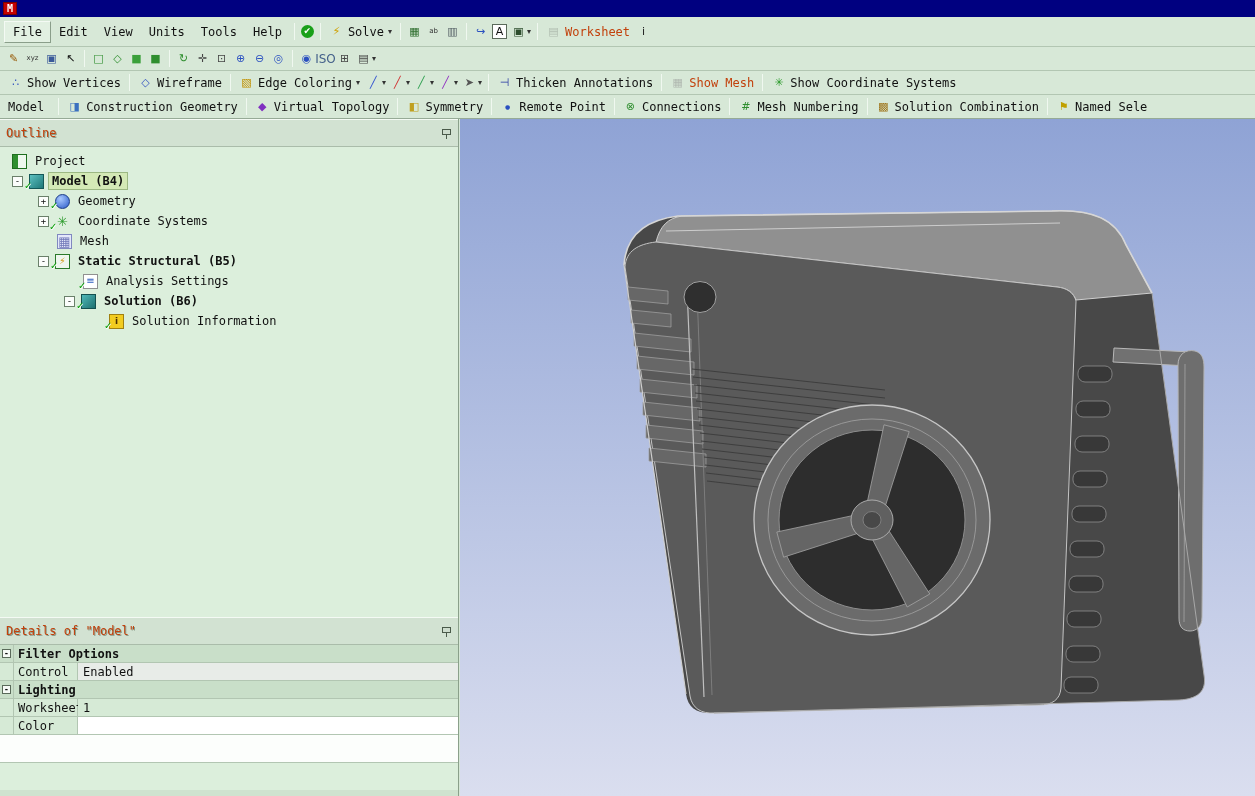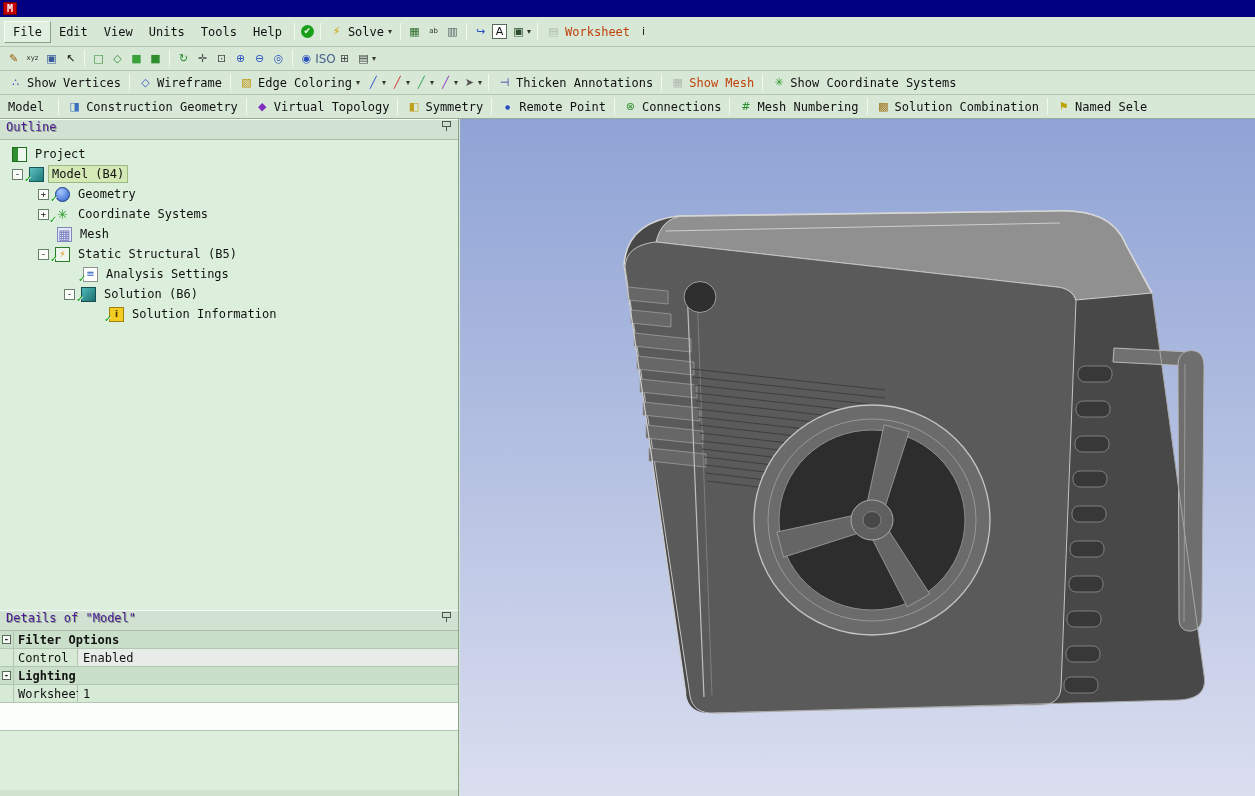--- a/index.html
+++ b/index.html
@@ -26,34 +26,34 @@
   .glyph.round{width:13px;height:13px;border-radius:50%;color:#fff !important;font-size:9px}
   .glyph.gboxed{border:1px solid #5a6a5a;background:#fff}
   .dd{font-size:8px;color:#333;font-family:"DejaVu Sans",sans-serif}
   .blabel{font-size:12px}
   .tool-btn.disabled .blabel{color:#c2410c}
   .tool-btn.disabled .glyph{opacity:.55}
   .bar-label{padding:2px 10px 2px 4px}
 
   
   .left-panel{position:absolute;left:0;top:119px;width:459px;height:677px;background:#dcefdc;border-right:1px solid #8aa08a;display:flex;flex-direction:column}
-  .panel-header{height:21px;flex:none;background:#d2e2d2;border-top:1px solid #f4faf4;border-bottom:1px solid #aabcaa;display:flex;align-items:flex-start;padding:0 6px;color:#4c1d95;text-shadow:1px 1px 0 #8a9c8a}
+  .panel-header{height:28px;flex:none;background:#d2e2d2;border-top:1px solid #f4faf4;border-bottom:1px solid #aabcaa;display:flex;align-items:center;padding:0 6px;color:#c2410c;text-shadow:1px 1px 0 #8a9c8a}
   .pin{margin-left:auto;width:11px;height:11px;position:relative;flex:none}
   .pin::before{content:"";position:absolute;left:1px;top:1px;width:7px;height:4px;border:1px solid #4a5a4a;background:#cddccd}
   .pin::after{content:"";position:absolute;left:5px;top:7px;width:1px;height:4px;background:#4a5a4a}
 
   .tree{height:470px;flex:none;background:#dcefdc;padding-top:4px;overflow:hidden}
   .trow{height:20px;display:flex;align-items:center}
   .exp{width:11px;height:11px;border:1px solid #6a806a;background:#fbfdfb;display:inline-flex;align-items:center;justify-content:center;font-size:9px;line-height:1;margin-right:6px;flex:none}
   .expsp{width:19px;flex:none}
   .ticon{width:15px;height:15px;position:relative;display:inline-block;margin-right:5px;flex:none}
   .tg{position:absolute;inset:0;display:flex;align-items:center;justify-content:center;font-family:"DejaVu Sans",sans-serif;font-size:11px;line-height:1}
   .chk{position:absolute;left:-6px;bottom:-3px;font-size:10px;font-weight:bold;color:#0aa00a;font-family:"DejaVu Sans",sans-serif;text-shadow:.5px .5px 0 #fff}
   .tlabel{padding:1px 3px;white-space:nowrap}
-  .tlabel.b{font-weight:normal}
+  .tlabel.b{font-weight:bold}
   .tlabel.sel{background:#d4e9b6;outline:1px solid #9cb883}
   .ticon-project{background:linear-gradient(90deg,#2f8f2f 0 5px,#eef8ee 5px);border:1px solid #1e6e1e}
   .ticon-model{background:linear-gradient(135deg,#5cc0c0,#1e7878);border:1px solid #145858}
   .ticon-geometry{background:radial-gradient(circle at 35% 30%,#a8c8ff,#2a5ac8);border:1px solid #1a3a88;border-radius:50%}
   .ticon-coordinates .tg{font-size:13px;color:#2a9a2a}
   .ticon-mesh{background:#e4e8fa;border:1px solid #8088c0}
   .ticon-mesh .tg{font-size:13px;color:#7078b8}
   .ticon-static-structural{background:#eef6ee;border:1px solid #2a7a2a}
   .ticon-static-structural .tg{font-size:9px;color:#d09000}
   .ticon-analysis-settings{background:#fff;border:1px solid #909090}
@@ -379,20 +379,25 @@
       <div class="drow dsec">
         <span class="dgut">
           <span class="dexp">-</span>
         </span>
         <span class="dseclab">Lighting</span>
       </div>
       <div class="drow">
         <span class="dgut"></span>
         <span class="dlab">Worksheet</span>
         <span class="dval">1</span>
+      </div>
+      <div class="drow">
+        <span class="dgut"></span>
+        <span class="dlab">Color</span>
+        <span class="dval v-white"></span>
       </div>
       <div class="details-filler"></div>
     </div>
 </div>
 
 <div class="viewport">
   <svg width="795" height="677" viewBox="0 0 795 677">
     <defs>
       <linearGradient id="bg" x1="0" y1="0" x2="0" y2="1">
         <stop offset="0" stop-color="#8fa3d5"></stop>

